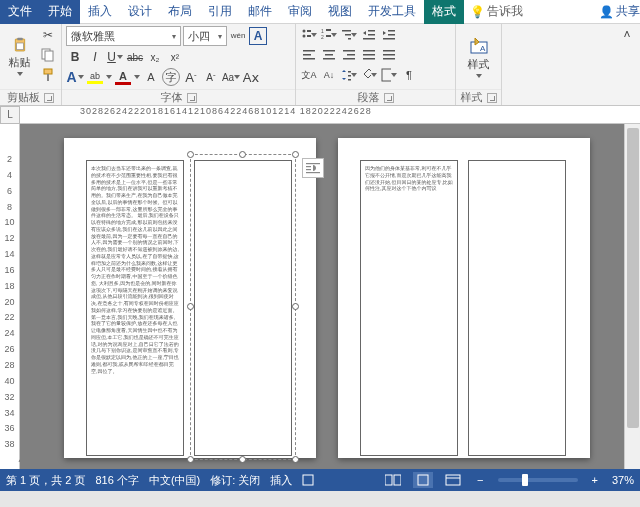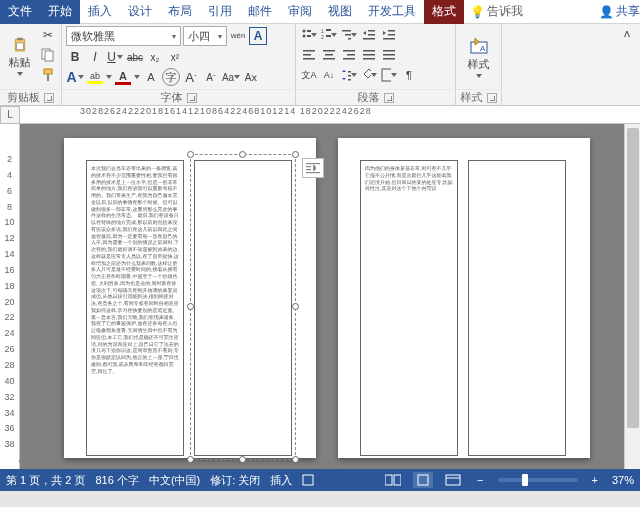--- a/index.html
+++ b/index.html
@@ -1,21 +1,21 @@
 <!DOCTYPE html>
 <html><head>
 <meta charset="utf-8">
 <style>
   * { margin: 0; padding: 0; box-sizing: border-box; font-family: "Microsoft YaHei", sans-serif; }
   body { width: 640px; height: 507px; background: #e6e6e6; overflow: hidden; font-size: 12px; color: #444; }
   .menu-bar { height: 24px; background: #fff; display:flex; align-items:center; color:#2b579a; border-bottom:1px solid #d4d4d4; }
   .menu-item { padding: 4px 8px; font-size:12px; cursor:pointer; display:flex; align-items:center; }
   .menu-file { background:#2b579a; color:#fff; }
   .menu-active { background:#2b579a; color:#fff; }
-  .menu-format { background:#7f1d1d; color:#fff; }
+  .menu-format { background:#0f766e; color:#fff; }
   .menu-bulb { margin-left:6px; display:flex; align-items:center; }
   .menu-share { margin-left:4px; display:flex; align-items:center; }
   .ribbon { height: 82px; background:#f3f3f3; display:flex; border-bottom:1px solid #c6c6c6; }
   .ribbon-group { border-right:1px solid #d4d4d4; display:flex; flex-direction:column; }
   .ribbon-group-body { flex:1; display:flex; align-items:flex-start; padding:2px 4px; gap:4px; }
   .ribbon-group-label { height:16px; font-size:11px; color:#666; text-align:center; display:flex; align-items:center; justify-content:center; border-top:1px solid #e8e8e8; gap:4px; }
   .dialog-launch { width:10px; height:10px; border:1px solid #aaa; position:relative; }
   .dialog-launch::after { content:""; position:absolute; right:1px; bottom:1px; width:4px; height:4px; border-right:1px solid #888; border-bottom:1px solid #888; }
   .big-btn { display:flex; flex-direction:column; align-items:center; justify-content:center; width:40px; height:60px; font-size:11px; color:#444; gap:2px; }
   .small-btn { width:18px; height:18px; display:flex; align-items:center; justify-content:center; font-size:12px; color:#444; border:1px solid transparent; }
@@ -175,21 +175,21 @@
           </div>
         <div class="small-btn" style="font-size:10px">
             <span>A</span>
             <span style="font-size:8px">ˇ</span>
           </div>
         <div class="small-btn" style="font-size:10px">
             <span>Aa</span>
             <span class="tri-down"></span>
           </div>
         <div class="small-btn">
-            <span class="glyph" style="font-size:10px">Aⅹ</span>
+            <span class="glyph" style="font-size:13px">Aⅹ</span>
           </div>
       </div>
     </div>
     <div class="ribbon-group-label">
       <span>字体</span>
       <span class="dialog-launch"></span>
     </div>
   </div>
 
   <div class="ribbon-group" style="width:160px">

